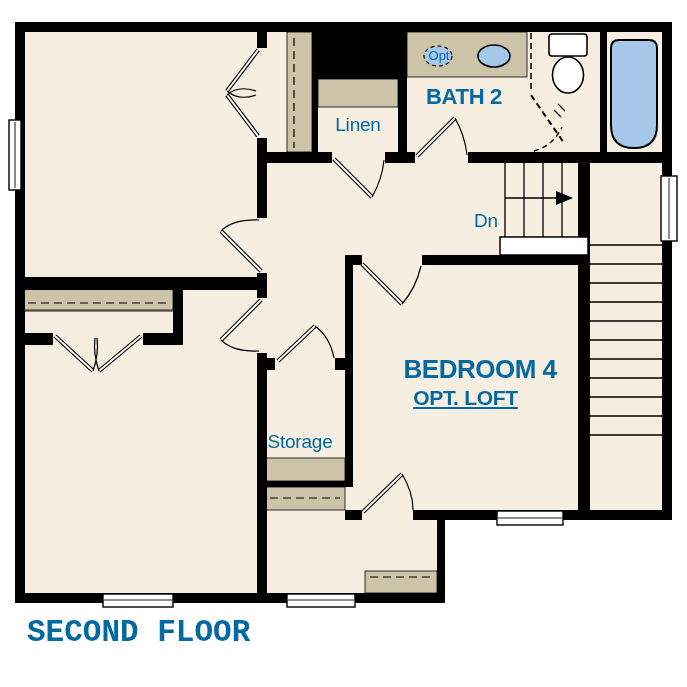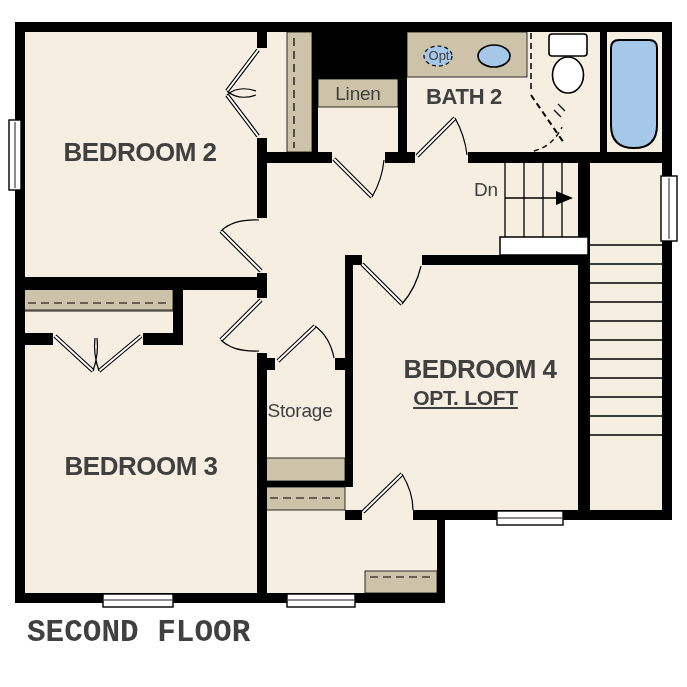--- a/index.html
+++ b/index.html
@@ -6,29 +6,29 @@
   .plan-wrap {
     position:relative;
     width:687px; height:687px;
     background:#ffffff;
     font-family:"Liberation Sans", sans-serif;
     overflow:hidden;
   }
   .plan-wrap svg { position:absolute; left:0; top:0; }
   .lbl {
     position:absolute;
-    color:#404040;
+    color:#0369a1;
     text-align:center;
     white-space:nowrap;
     line-height:1.05;
   }
   .room-lbl   { font-weight:bold; font-size:26px; letter-spacing:-0.5px; }
   .room-sub   { font-weight:bold; font-size:21px; letter-spacing:-0.3px; }
   .bath-lbl   { font-weight:bold; font-size:22px; letter-spacing:-0.3px; }
-  .small-lbl  { font-weight:normal; font-size:19px; letter-spacing:-0.2px; }
+  .small-lbl  { font-weight:normal; font-size:19px; letter-spacing:-0.2px;margin-top:31px; }
   .tiny-lbl   { font-weight:normal; font-size:13px; }
   .wrap2      { white-space:normal; line-height:20px; }
   .title-lbl  { font-weight:bold; font-size:31px; letter-spacing:0px;font-family:Liberation Mono, monospace; }
 </style>
 </head>
 <body>
 
 <div class="plan-wrap">
 
 <svg width="687" height="687" viewBox="0 0 687 687">
@@ -183,23 +183,21 @@
     </g>
     <g stroke="#000" fill="none">
       <path d="M531,33 L531,93" stroke-width="1.5" stroke-dasharray="6 4"></path>
       <path d="M531,95 L564,143" stroke-width="2" stroke-dasharray="6 4"></path>
       <path d="M534,151 Q553,146 562,127" stroke-width="1.4" stroke-dasharray="5 4"></path>
       <path d="M554,110 L561,117 M558,104 L565,111" stroke-width="1.2"></path>
     </g>
   </g>
 </svg>
 
-<div class="lbl room-lbl" style="left:25px; top:139px; width:230px;">BEDROOM 2</div>
-
-<div class="lbl room-lbl" style="left:25px; top:453px; width:232px;">BEDROOM 3</div>
+
 
 <div class="lbl room-lbl" style="left:353px; top:356px; width:254px;">BEDROOM 4</div>
 <div class="lbl room-sub" style="left:353px; top:387px; width:225px;text-decoration:underline;">OPT. LOFT</div>
 
 <div class="lbl bath-lbl" style="left:405px; top:85px; width:118px;">BATH 2</div>
 
 <div class="lbl small-lbl" style="left:318px; top:84px; width:80px;">Linen</div>
 
 <div class="lbl small-lbl" style="left:258px; top:401px; width:84px;">Storage</div>
 

